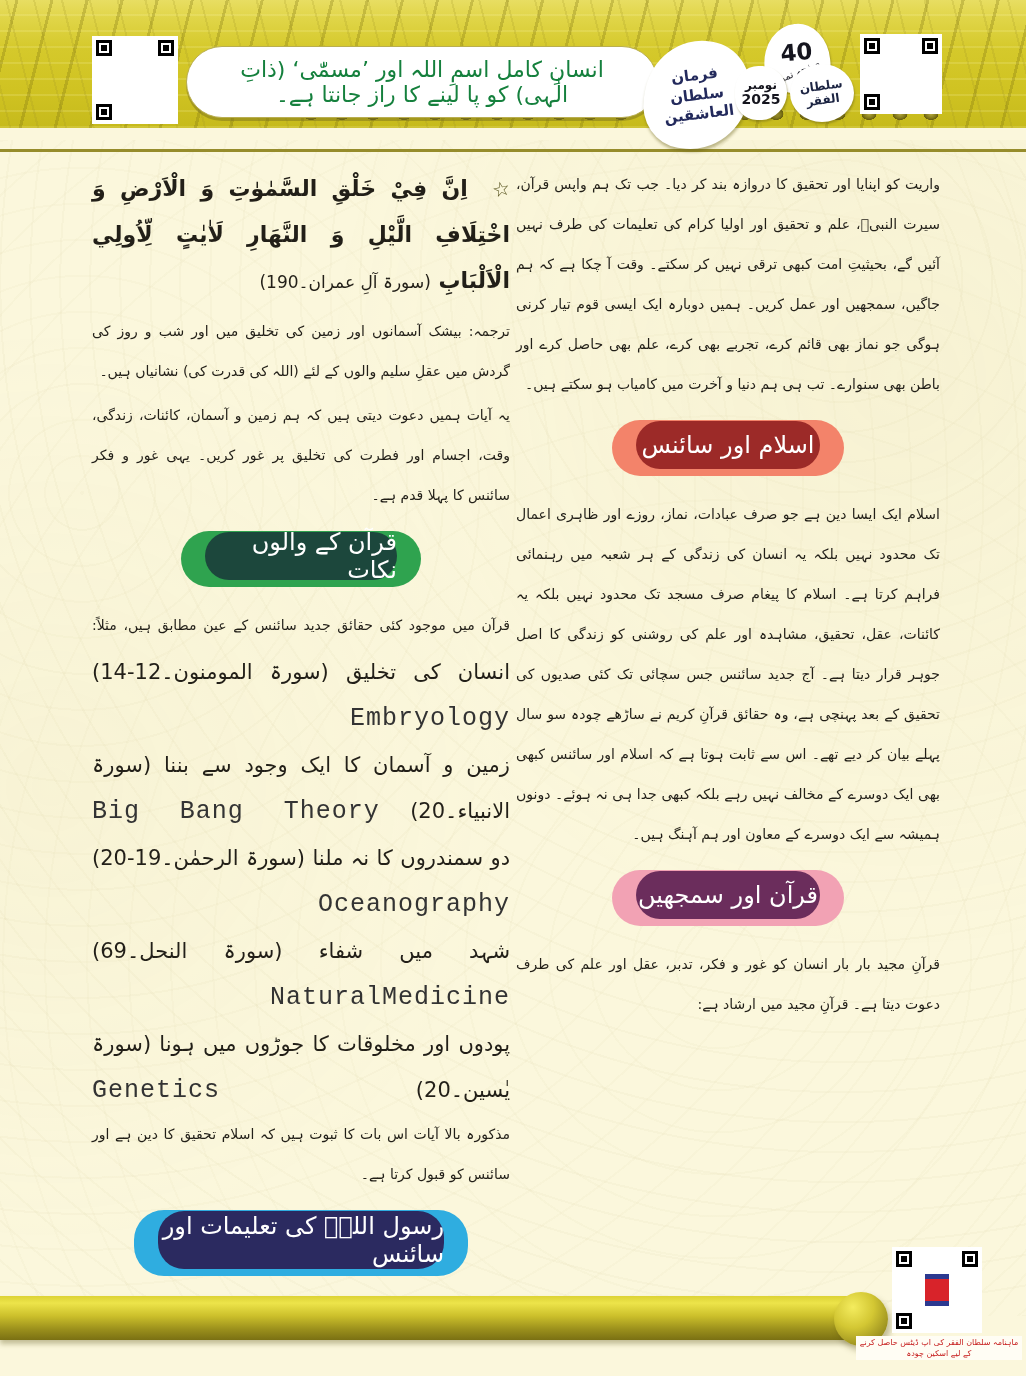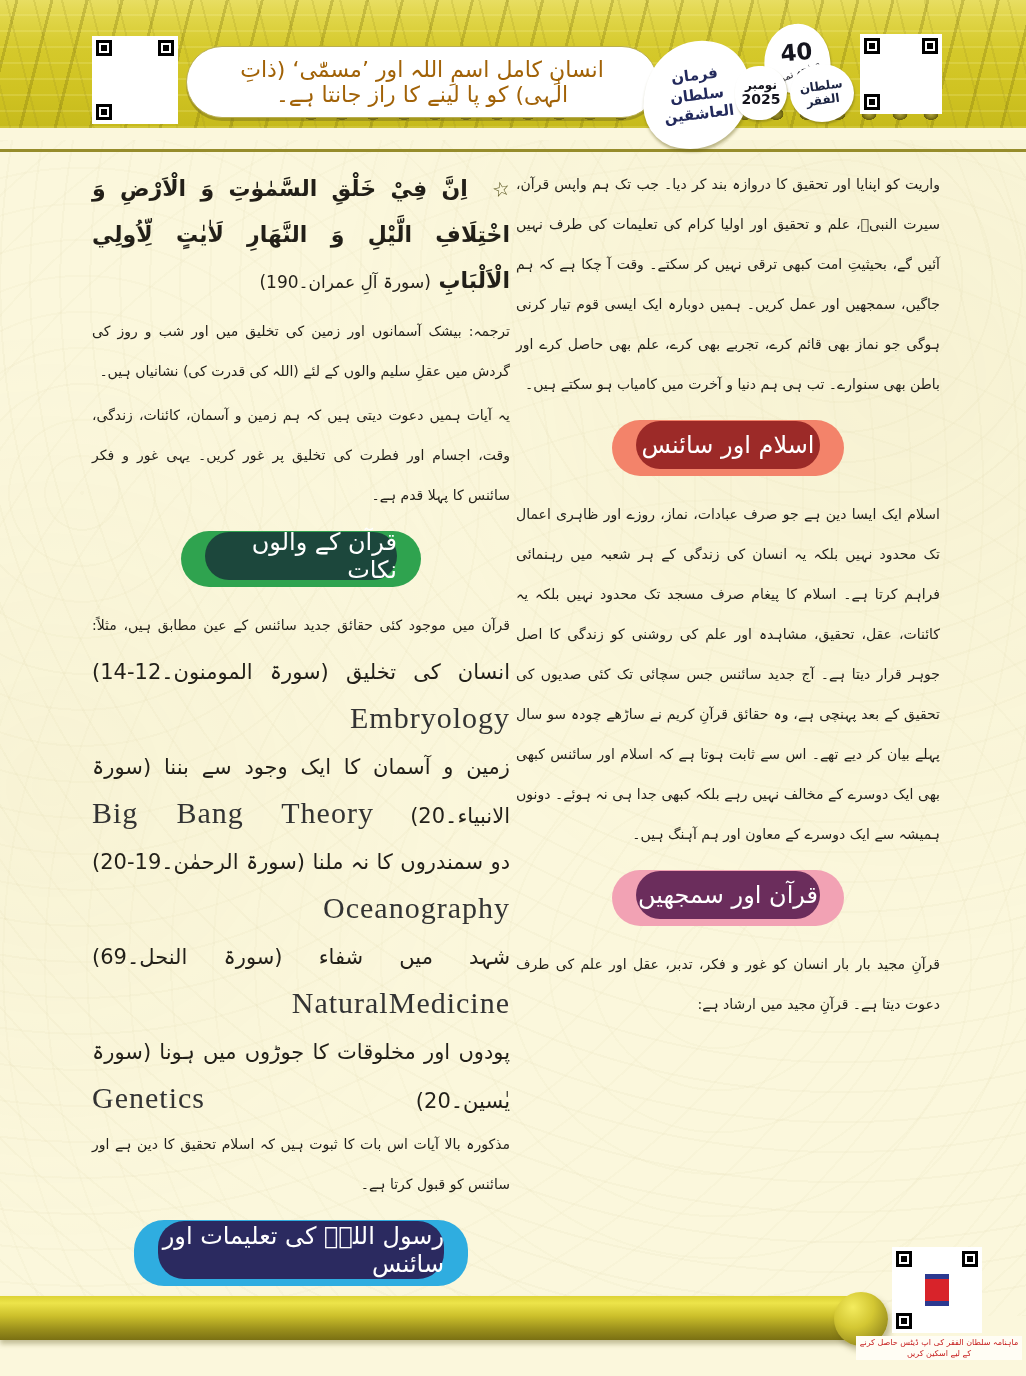--- a/index.html
+++ b/index.html
@@ -31,21 +31,21 @@
       repeating-linear-gradient(90deg,#111 0 3px,transparent 3px 7px,#111 7px 9px,transparent 9px 13px);
       background-color:#fff;background-blend-mode:lighten;}
   .finder{position:absolute;width:16px;height:16px;border:3px solid #000;background:#fff;box-sizing:border-box;}
   .finder::after{content:"";position:absolute;inset:2px;background:#000;}
   .f-tl{top:0;left:0}.f-tr{top:0;right:0}.f-bl{bottom:0;left:0}
   .qr-top-left{top:36px;left:92px;width:86px;height:88px;}
   .qr-top-right{top:34px;left:860px;width:82px;height:80px;}
   .quote-banner{position:absolute;top:46px;left:186px;width:472px;height:72px;background:#fff;
     border-radius:36px;border:1px solid #B9AE50;box-shadow:0 3px 0 rgba(118,108,28,.45);
     display:flex;align-items:center;justify-content:center;direction:rtl;
-    font-size:22px;color:#a16207;padding:4px 26px;box-sizing:border-box;text-align:center;}
+    font-size:22px;color:#15803d;padding:4px 26px;box-sizing:border-box;text-align:center;}
   .farman-bubble{position:absolute;top:40px;left:645px;width:104px;height:110px;background:#fff;
     border-radius:58% 46% 60% 42%;transform:rotate(9deg);box-shadow:1px 3px 3px rgba(100,92,20,.4);
     display:flex;align-items:center;justify-content:center;}
   .farman-text{transform:rotate(-16deg);direction:rtl;text-align:center;color:var(--accent_text,#232A5C);
     font-weight:bold;font-size:15px;line-height:1.3;}
   .badge{position:absolute;background:#fff;box-shadow:1px 2px 2px rgba(100,92,20,.4);
     display:flex;flex-direction:column;align-items:center;justify-content:center;color:#15151e;}
   .badge-40{top:24px;left:764px;width:66px;height:70px;border-radius:52% 48% 46% 54%/58% 56% 42% 44%;transform:rotate(-5deg);}
   .badge-40 .num{font-size:23px;font-weight:bold;line-height:1;}
   .badge-40 .lbl{font-size:10px;transform:rotate(-18deg);margin-top:2px;direction:rtl;}
@@ -57,22 +57,22 @@
   
   .col{position:absolute;direction:rtl;color:#221f18;}
   .col-right{top:164px;left:516px;width:424px;}
   .col-left{top:164px;left:92px;width:418px;}
   .p{font-size:14px;line-height:40px;text-align:justify;text-align-last:right;margin:0 0 4px 0;}
   .p.full{text-align-last:justify;}
   .verse{font-size:22px;font-weight:bold;line-height:46px;text-align:justify;text-align-last:right;margin:2px 0 6px 0;}
   .verse .ref{font-size:17px;font-weight:normal;}
   .star{display:inline-block;transform:rotate(-12deg);font-size:20px;color:#55511c;margin-left:10px;font-weight:normal;}
   .point{font-size:21px;line-height:46px;text-align:justify;text-align-last:justify;margin:0;}
-  .en{direction:ltr;unicode-bidi:embed;font-family:Liberation Serif, serif;
-      font-size:30px;color:#333;letter-spacing:1px;}
+  .en{direction:ltr;unicode-bidi:embed;font-family:Liberation Mono, monospace;
+      font-size:25px;color:#333;letter-spacing:1px;}
   
   .ribbon{position:relative;height:56px;margin:16px auto 18px auto;}
   .ribbon .back{position:absolute;inset:0;border-radius:30px;}
   .ribbon .front{position:absolute;top:1px;bottom:7px;left:24px;right:24px;border-radius:26px;
      display:flex;align-items:center;justify-content:center;color:#fff;font-size:24px;direction:rtl;}
   .rb-green{width:240px;}  .rb-green .back{background:var(--green_back,#2FA34F);}  .rb-green .front{background:var(--green_front,#1C473C);}
   .rb-red{width:232px;}    .rb-red .back{background:var(--red_back,#F3836A);}      .rb-red .front{background:var(--red_front,#9C2A28);}
   .rb-blue{width:334px;height:66px;} .rb-blue .back{background:var(--blue_back,#2FADE0);} .rb-blue .front{background:var(--blue_front,#2B2A60);}
   .rb-purple{width:232px;} .rb-purple .back{background:var(--purple_back,#F2A2B4);} .rb-purple .front{background:var(--purple_front,#6B2D5C);}
   
@@ -212,14 +212,14 @@
   <div class="bottom-ball"></div>
 
   <div class="qr qr-bottom">
     <div class="qr-inner">
       <div class="finder f-tl"></div>
       <div class="finder f-tr"></div>
       <div class="finder f-bl"></div>
       <div class="qr-logo"></div>
     </div>
   </div>
-  <div class="qr-caption">ماہنامہ سلطان الفقر کی اپ ڈیٹس حاصل کرنے کے لیے اسکین کریں</div>
+  <div class="qr-caption">ماہنامہ سلطان الفقر کی اپ ڈیٹس حاصل کرنے کے لیے اسکین چودہ</div>
 </div>
 
 </body></html>

